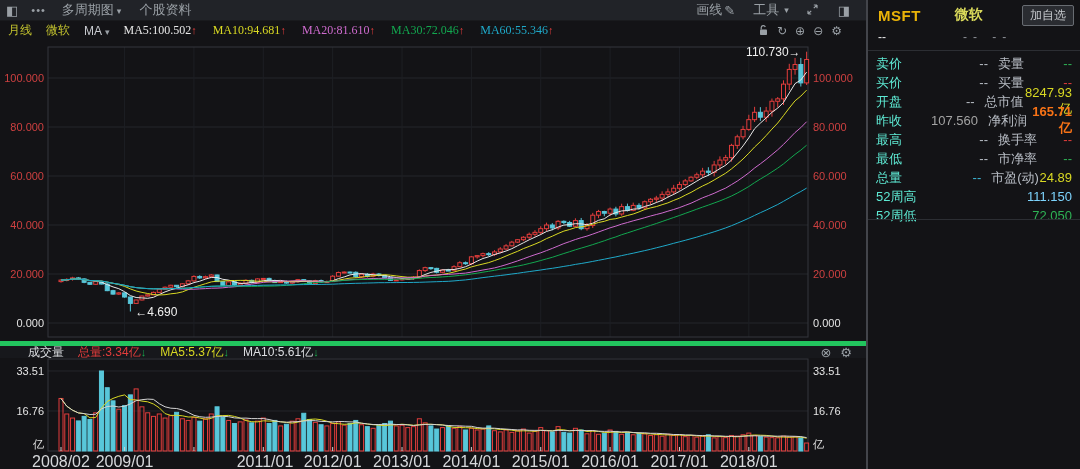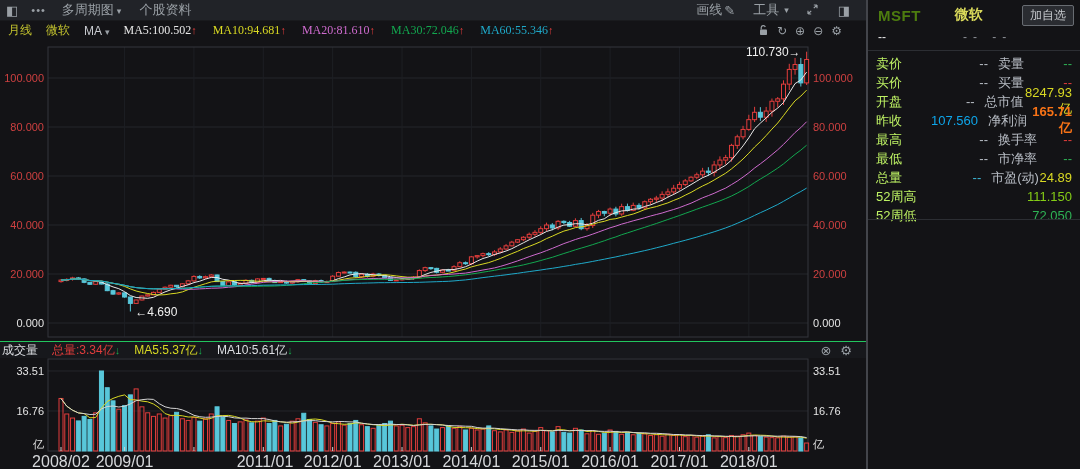--- a/index.html
+++ b/index.html
@@ -25,45 +25,45 @@
   .yellow{color:#c3c32e;}
   .ma-dd{color:#c8cbd0;}
   .ma-item{margin-right:16px;white-space:nowrap;font-family:Liberation Serif, serif;}
   .arrow-up{color:#e23d3c;font-size:11px;}
   .arrow-dn{color:#17a74b;font-size:11px;}
   .bar2-icons{margin-left:auto;display:flex;align-items:center;gap:8px;margin-right:24px;}
   .bar2-icons .icn{font-size:12px;}
   
   #main-svg{position:absolute;left:0;top:40px;}
   .volhdr{position:absolute;left:0;top:341px;width:866px;height:17px;background:#17181c;
-          border-top:1px solid #22c55e;display:flex;align-items:center;
-          padding-left:2px;font-size:12px;}
+          border-top:5px solid #22c55e;display:flex;align-items:center;
+          padding-left:28px;font-size:12px;}
   .volhdr .itm{margin-right:14px;white-space:nowrap;}
   .red{color:#e23d3c;}
   .white{color:#dcdee2;}
   .volhdr-icons{margin-left:auto;display:flex;align-items:center;gap:9px;margin-right:14px;}
   #vol-svg{position:absolute;left:0;top:358px;}
   .xlabels{position:absolute;left:0;top:452px;width:866px;height:17px;}
   .xlabel{position:absolute;top:1px;transform:translateX(-50%);font-size:16px;color:#d6d8db;
           white-space:nowrap;}
   
   .panel{position:absolute;left:866px;top:0;width:214px;height:469px;background:#131316;
          border-left:2px solid #43454b;}
   .phead{position:absolute;left:0;top:0;width:100%;height:26px;display:flex;
          align-items:center;padding:4px 6px 0 10px;}
-  .pcode{color:#4d7c0f;font-size:15px;font-weight:bold;letter-spacing:.5px;}
+  .pcode{color:#eab308;font-size:15px;font-weight:bold;letter-spacing:.5px;}
   .pname{color:#d9d95a;font-size:14px;font-weight:bold;margin-left:34px;}
   .addwatch{margin-left:auto;font-size:12px;color:#c6c9cd;background:#2a2c31;
             border:1px solid #686c72;border-radius:2px;padding:1px 7px;}
   .pdash{position:absolute;left:10px;top:30px;font-size:12px;color:#e8e8e8;}
   .pdash2{position:absolute;left:95px;top:30px;font-size:12px;color:#8d9197;letter-spacing:6px;}
   .prows{position:absolute;left:0;top:50px;width:100%;border-top:1px solid #2c2e33;
          padding-top:3px;}
   .prow{display:flex;height:19px;align-items:center;font-size:13px;padding:0 8px 0 8px;}
-  .pl1{color:#bef264;width:48px;}
+  .pl1{color:#5eead4;width:48px;}
   .pv1{flex:0 0 64px;text-align:right;}
   .pl2{color:#b9bec6;margin-left:10px;width:56px;}
   .pv2{flex:1;text-align:right;}
   .prow.span .pv1{flex:1;}
   .prows-end{position:absolute;left:0;top:219px;width:100%;border-top:1px solid #2c2e33;}
   svg text{font-family:"Liberation Sans","DejaVu Sans",sans-serif;}
 </style>
 </head>
 <body>
 
@@ -612,21 +612,21 @@
           <span class="pv2" style="color: rgb(226, 61, 60);">--</span>
         </div>
         <div class="prow">
           <span class="pl1">开盘</span>
           <span class="pv1" style="color: rgb(185, 190, 198);">--</span>
           <span class="pl2">总市值</span>
           <span class="pv2" style="color: rgb(217, 217, 35);">8247.93亿</span>
         </div>
         <div class="prow">
           <span class="pl1">昨收</span>
-          <span class="pv1" style="color: #0ea5e9;">107.560</span>
+          <span class="pv1" style="color: #a3a3a3;">107.560</span>
           <span class="pl2">净利润</span>
           <span class="pv2" style="color: #f97316; font-weight: bold;">165.71亿</span>
         </div>
         <div class="prow">
           <span class="pl1">最高</span>
           <span class="pv1" style="color: rgb(185, 190, 198);">--</span>
           <span class="pl2">换手率</span>
           <span class="pv2" style="color: rgb(226, 61, 60);">--</span>
         </div>
         <div class="prow">
@@ -636,21 +636,21 @@
           <span class="pv2" style="color: rgb(46, 179, 85);">--</span>
         </div>
         <div class="prow">
           <span class="pl1">总量</span>
           <span class="pv1" style="color: rgb(61, 184, 216);">--</span>
           <span class="pl2">市盈(动)</span>
           <span class="pv2" style="color: rgb(217, 217, 35);">24.89</span>
         </div>
         <div class="prow span">
           <span class="pl1">52周高</span>
-          <span class="pv1" style="color: #84cc16;">111.150</span>
+          <span class="pv1" style="color: #7dd3fc;">111.150</span>
         </div>
         <div class="prow span">
           <span class="pl1">52周低</span>
           <span class="pv1" style="color: rgb(46, 179, 85);">72.050</span>
         </div>
       </div>
     <div class="prows-end"></div>
   </div>
 
 </div>

